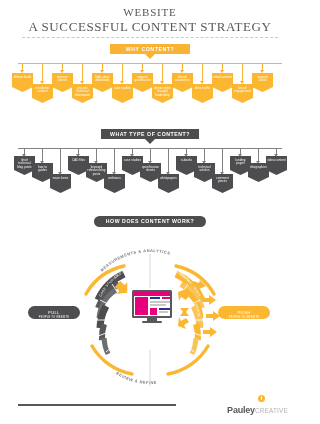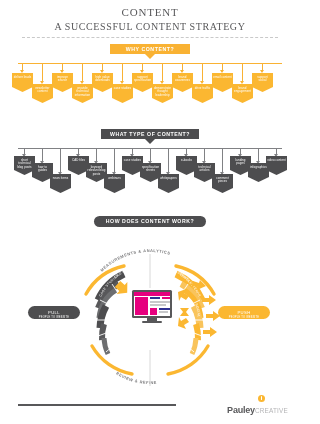--- a/index.html
+++ b/index.html
@@ -31,21 +31,21 @@
   }
   .title-line1 {
     font-family: "Liberation Serif", serif;
     font-size: 11px;
     letter-spacing: 0.8px;
     color: #58585a;
     line-height: 13px;
   }
   .title-line2 {
     font-family: "Liberation Serif", serif;
-    font-size: 10px;
+    font-size: 13px;
     letter-spacing: 0.6px;
     color: #58585a;
     line-height: 15px;
   }
   .title-rule {
     margin: 3px auto 0 auto;
     width: 256px;
     height: 0;
     border-top: 1px dashed #c9c9c9;
   }
@@ -258,21 +258,21 @@
     border-radius: 1px;
   }
   svg { display: block; }
 </style>
 </head>
 <body>
 
 <div id="page">
 
   <div class="title-block">
-    <div class="title-line1">CONTENT</div>
+    <div class="title-line1">WEBSITE</div>
     <div class="title-line2">A SUCCESSFUL CONTENT STRATEGY</div>
     <div class="title-rule"></div>
   </div>
 
   <div class="banner banner-why">WHY CONTENT?</div>
 
   <div class="flowrow">
 
     <div class="busline y" style="left:18px; top:63px; width:264px;"></div>
 

